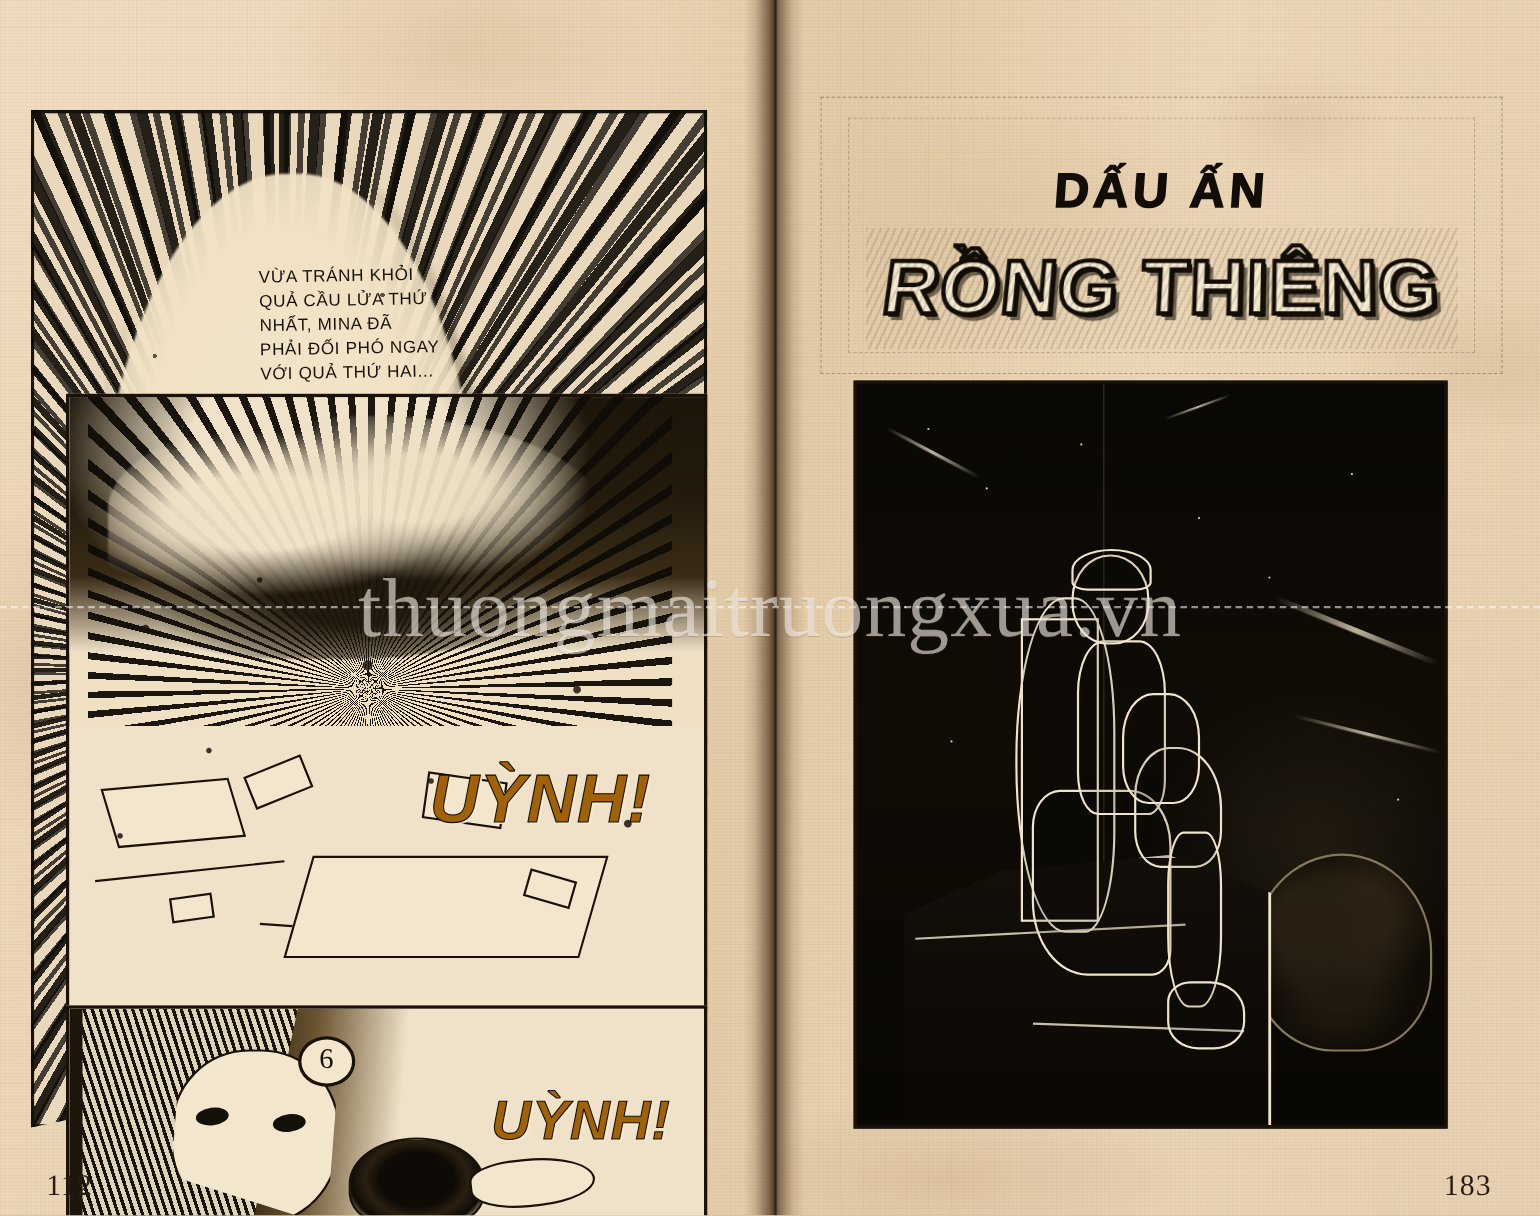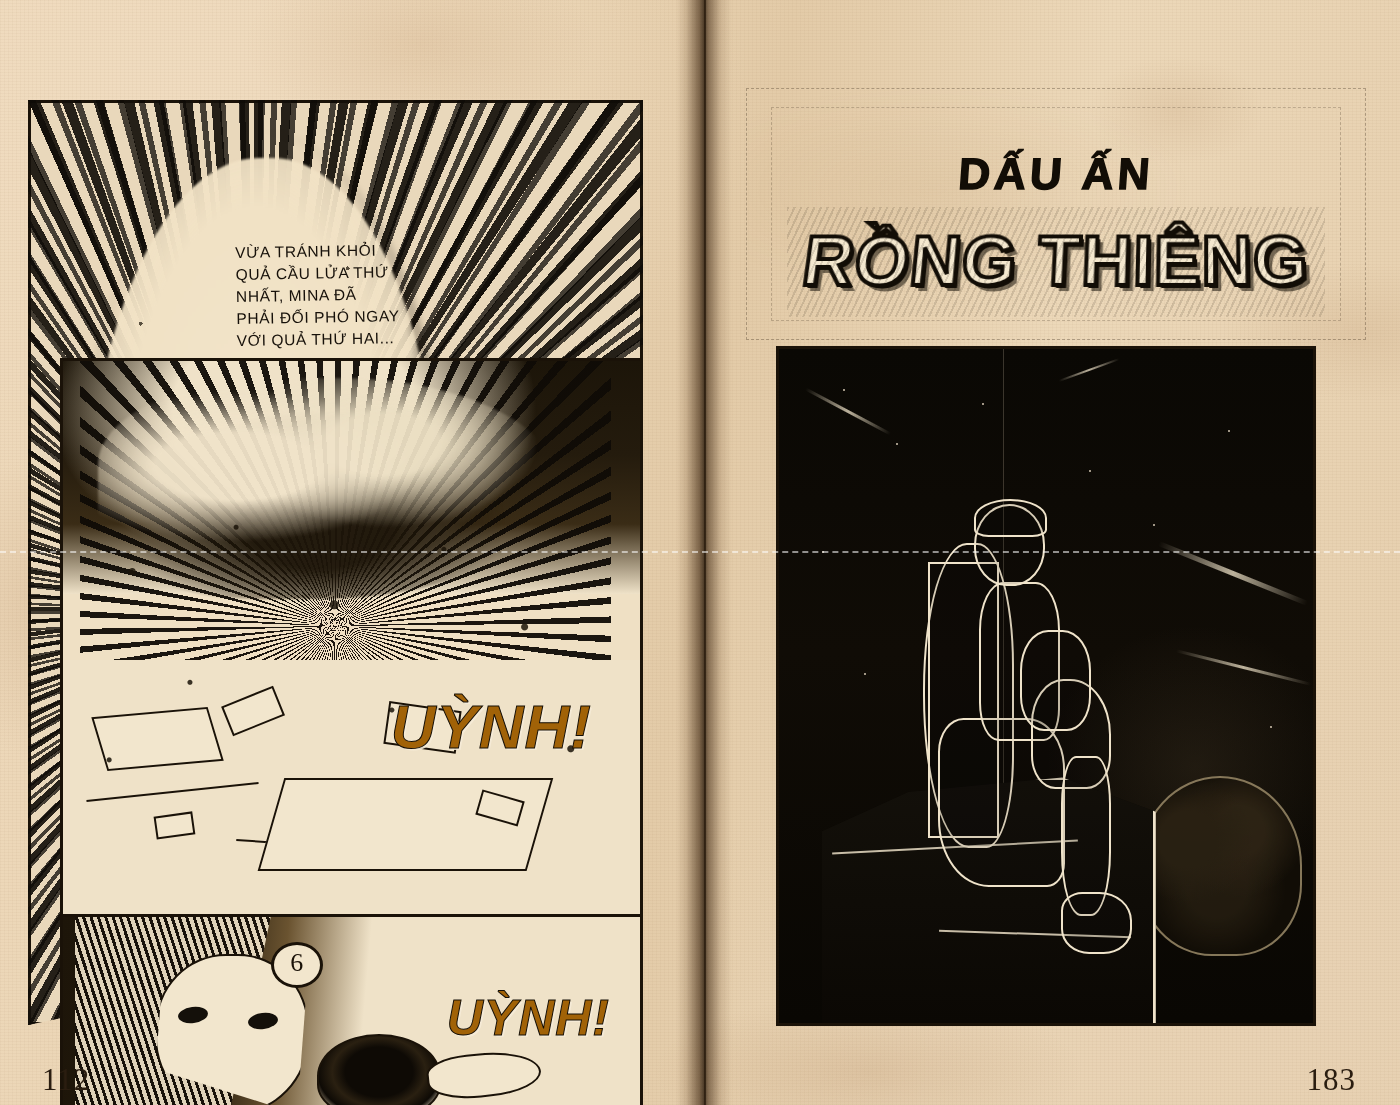--- a/index.html
+++ b/index.html
@@ -92,21 +92,21 @@
     height: 0;
     border-top: 2px dashed rgba(255,255,255,0.55);
     z-index: 39;
     pointer-events: none;
   }
 
   
   .folio {
     position: absolute;
     font-family: "Liberation Serif", serif;
-    font-size: 31px;
+    font-size: 27px;
     color: #2a1d10;
     letter-spacing: 1px;
   }
   .folio.left  { left: 42px;  top: 1062px; }
   .folio.right { right: 44px; top: 1062px; }
 
   
   .page-left {
     position: absolute;
     left: 28px; top: 100px;
@@ -620,17 +620,18 @@
         <div class="g-bang"></div>
       </div>
     </div>
 
   </div>
 
   <div class="gutter"></div>
   <div class="gutter-line"></div>
 
   <div class="wm-dash"></div>
+  <div class="watermark">thuongmaitruongxua.vn</div>
 
   <div class="folio left">112</div>
   <div class="folio right">183</div>
 
 </div>
 
 </body></html>

